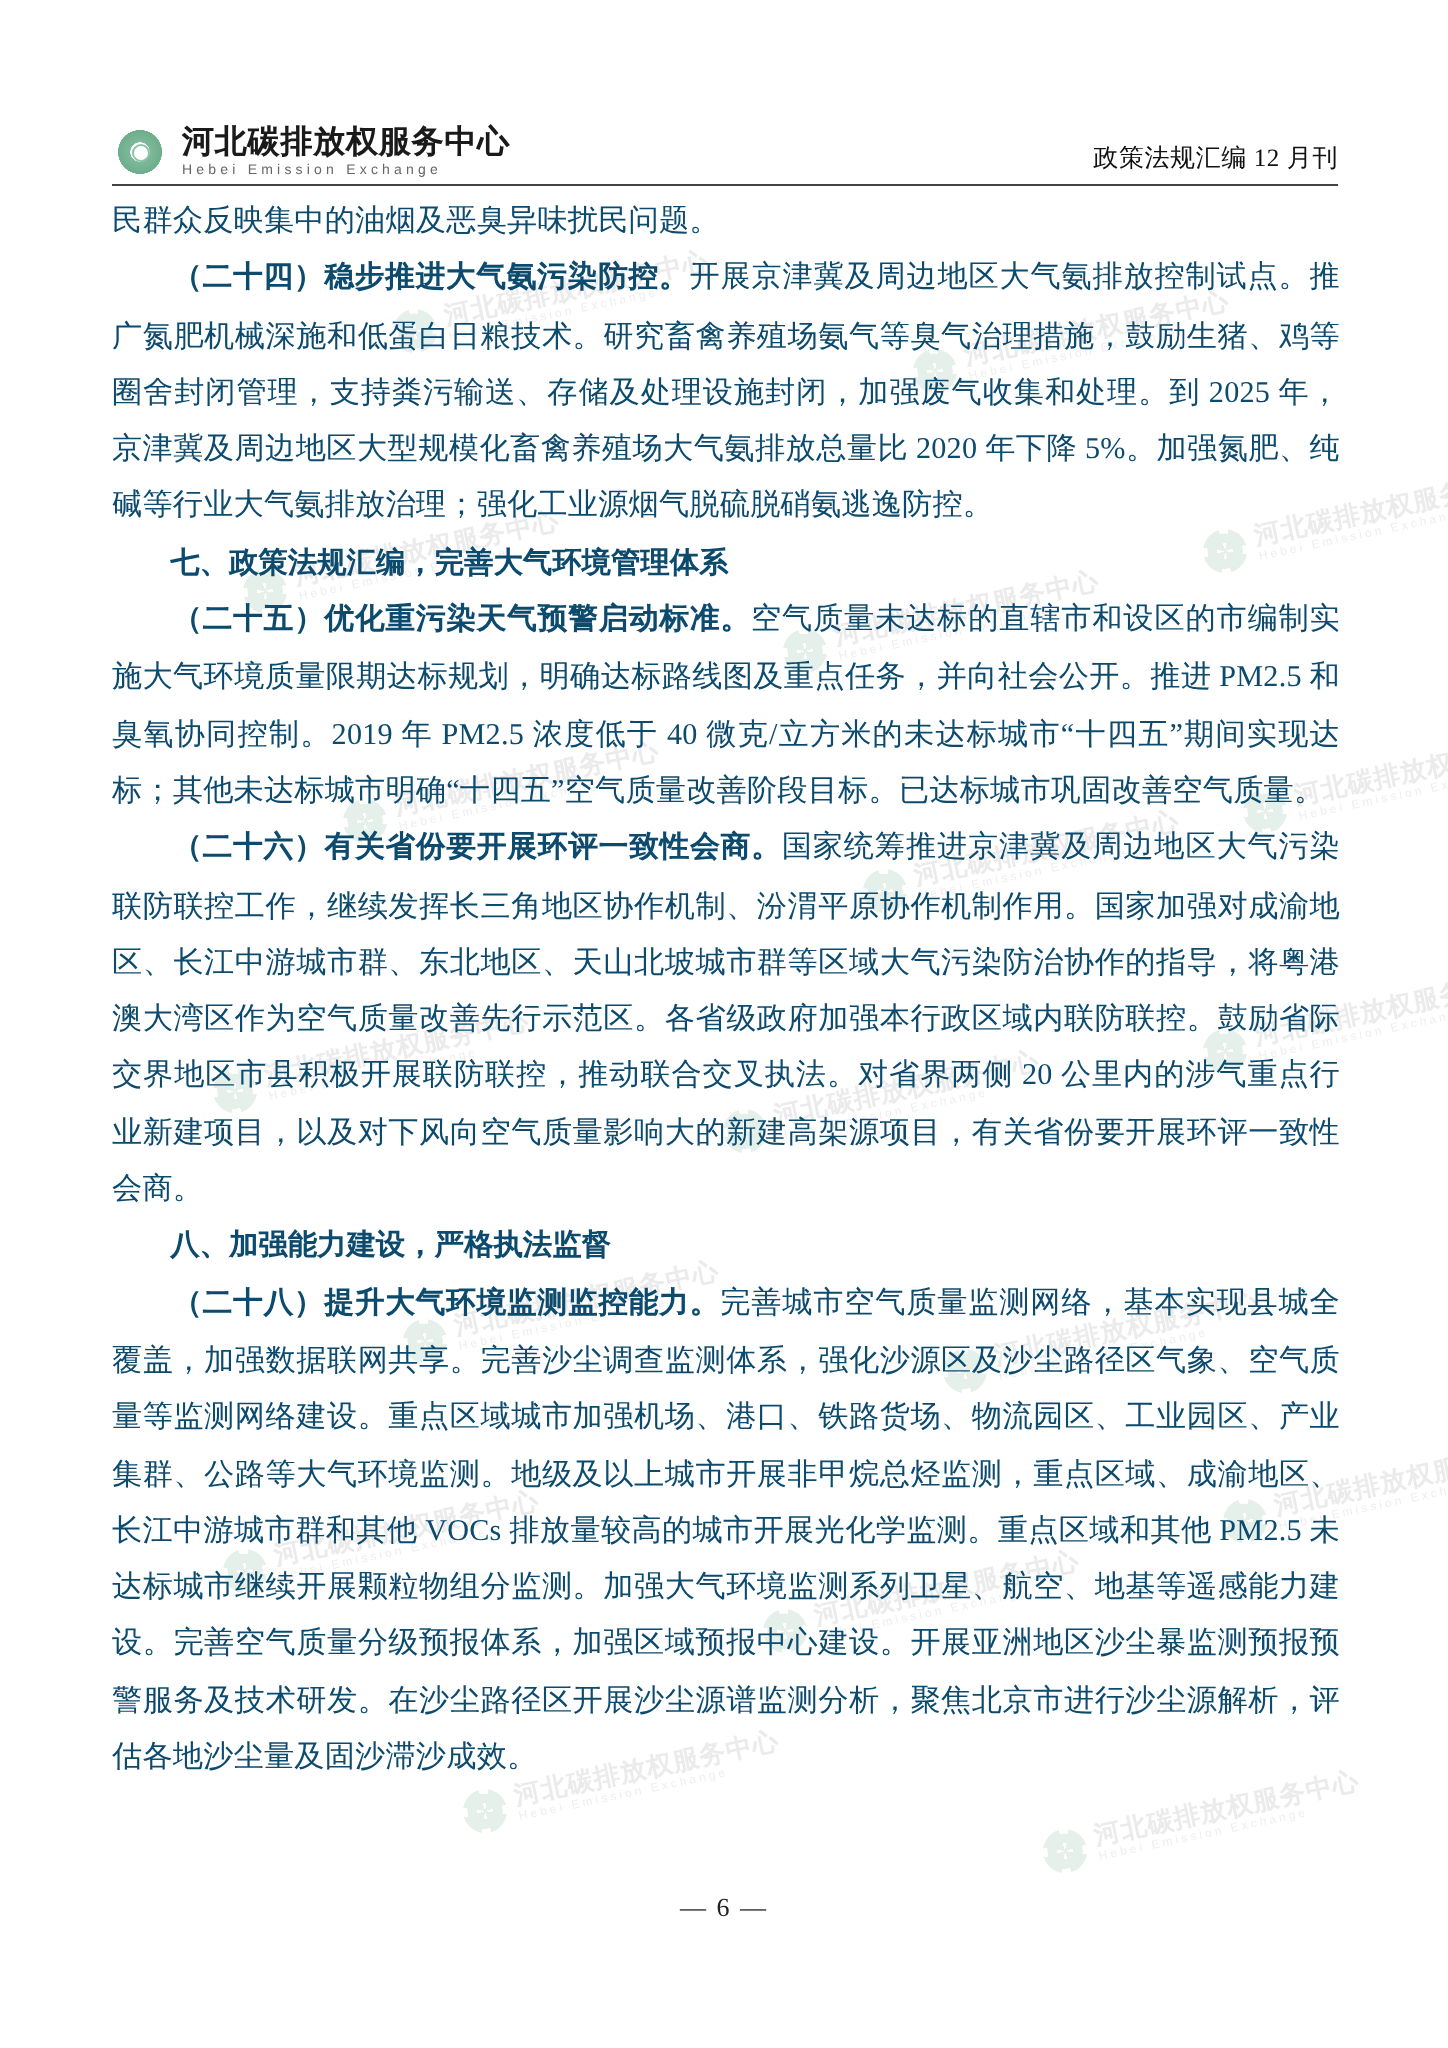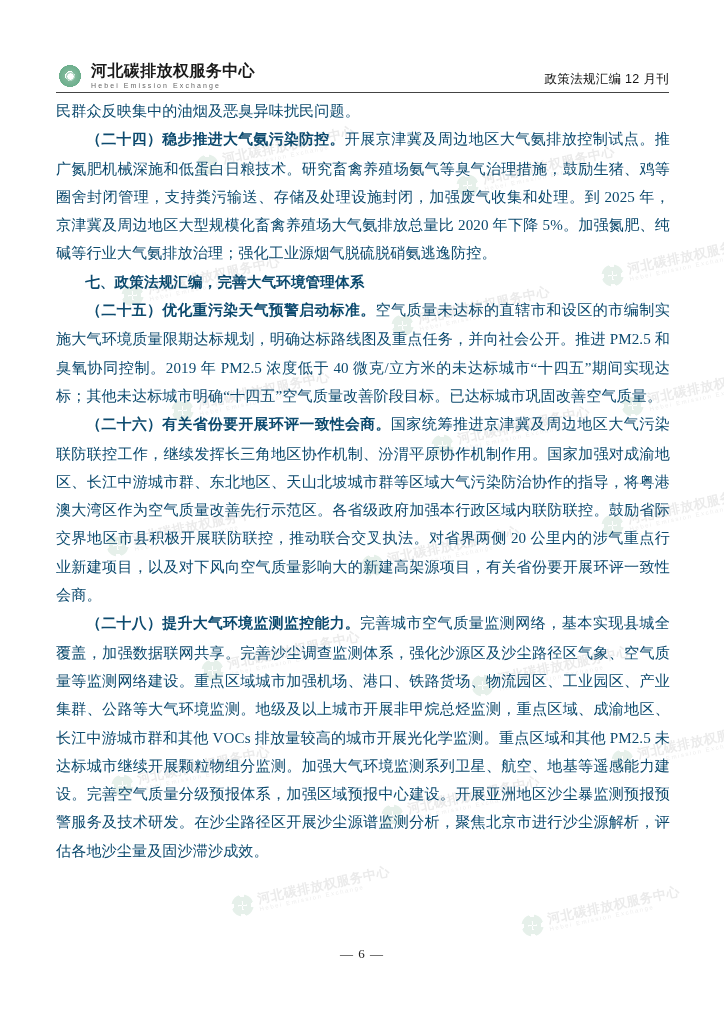--- a/index.html
+++ b/index.html
@@ -120,21 +120,21 @@
     letter-spacing: 0.4px;
   }
   .brand-en {
     font-family: "Liberation Sans", sans-serif;
     font-size: 7px;
     color: #666666;
     letter-spacing: 2.1px;
     margin-top: 2px;
   }
   .header-right {
-    font-family: Liberation Sans, sans-serif;
+    font-family: Liberation Serif, serif;
     font-size: 12.5px;
     color: #111111;
     padding-bottom: 4px;
     letter-spacing: 0.3px;
   }
   .header-rule {
     position: absolute;
     left: 56px;
     top: 92px;
     width: 613px;
@@ -333,19 +333,20 @@
       <div class="header-right">政策法规汇编 12 月刊</div>
     </div>
     <div class="header-rule"></div>
 
     <div class="doc-body" id="doc-body">
         <p><span>民群众反映集中的油烟及恶臭异味扰民问题。</span></p>
         <p class="indent"><span class="lead">（二十四）稳步推进大气氨污染防控。</span><span>开展京津冀及周边地区大气氨排放控制试点。推广氮肥机械深施和低蛋白日粮技术。研究畜禽养殖场氨气等臭气治理措施，鼓励生猪、鸡等圈舍封闭管理，支持粪污输送、存储及处理设施封闭，加强废气收集和处理。到 2025 年，京津冀及周边地区大型规模化畜禽养殖场大气氨排放总量比 2020 年下降 5%。加强氮肥、纯碱等行业大气氨排放治理；强化工业源烟气脱硫脱硝氨逃逸防控。</span></p>
         <p class="section-head"><span>七、政策法规汇编，完善大气环境管理体系</span></p>
         <p class="indent"><span class="lead">（二十五）优化重污染天气预警启动标准。</span><span>空气质量未达标的直辖市和设区的市编制实施大气环境质量限期达标规划，明确达标路线图及重点任务，并向社会公开。推进 PM2.5 和臭氧协同控制。2019 年 PM2.5 浓度低于 40 微克/立方米的未达标城市“十四五”期间实现达标；其他未达标城市明确“十四五”空气质量改善阶段目标。已达标城市巩固改善空气质量。</span></p>
         <p class="indent"><span class="lead">（二十六）有关省份要开展环评一致性会商。</span><span>国家统筹推进京津冀及周边地区大气污染联防联控工作，继续发挥长三角地区协作机制、汾渭平原协作机制作用。国家加强对成渝地区、长江中游城市群、东北地区、天山北坡城市群等区域大气污染防治协作的指导，将粤港澳大湾区作为空气质量改善先行示范区。各省级政府加强本行政区域内联防联控。鼓励省际交界地区市县积极开展联防联控，推动联合交叉执法。对省界两侧 20 公里内的涉气重点行业新建项目，以及对下风向空气质量影响大的新建高架源项目，有关省份要开展环评一致性会商。</span></p>
+        <p class="section-head"><span>八、加强能力建设，严格执法监督</span></p>
         <p class="indent"><span class="lead">（二十八）提升大气环境监测监控能力。</span><span>完善城市空气质量监测网络，基本实现县城全覆盖，加强数据联网共享。完善沙尘调查监测体系，强化沙源区及沙尘路径区气象、空气质量等监测网络建设。重点区域城市加强机场、港口、铁路货场、物流园区、工业园区、产业集群、公路等大气环境监测。地级及以上城市开展非甲烷总烃监测，重点区域、成渝地区、长江中游城市群和其他 VOCs 排放量较高的城市开展光化学监测。重点区域和其他 PM2.5 未达标城市继续开展颗粒物组分监测。加强大气环境监测系列卫星、航空、地基等遥感能力建设。完善空气质量分级预报体系，加强区域预报中心建设。开展亚洲地区沙尘暴监测预报预警服务及技术研发。在沙尘路径区开展沙尘源谱监测分析，聚焦北京市进行沙尘源解析，评估各地沙尘量及固沙滞沙成效。</span></p>
       </div>
 
     <div class="page-footer">— 6 —</div>
 
   </div>
 </div>
 
 </body></html>

